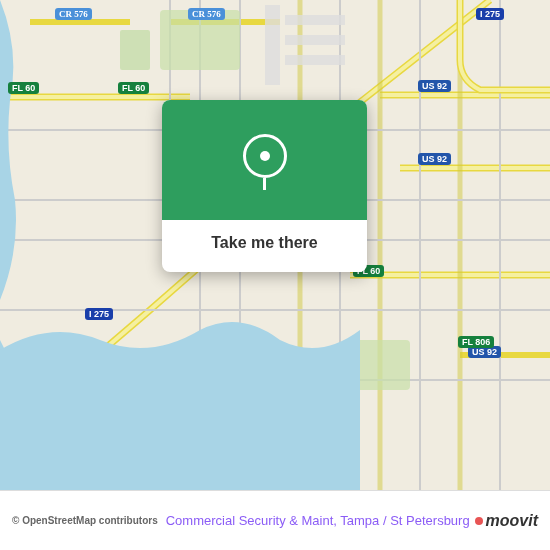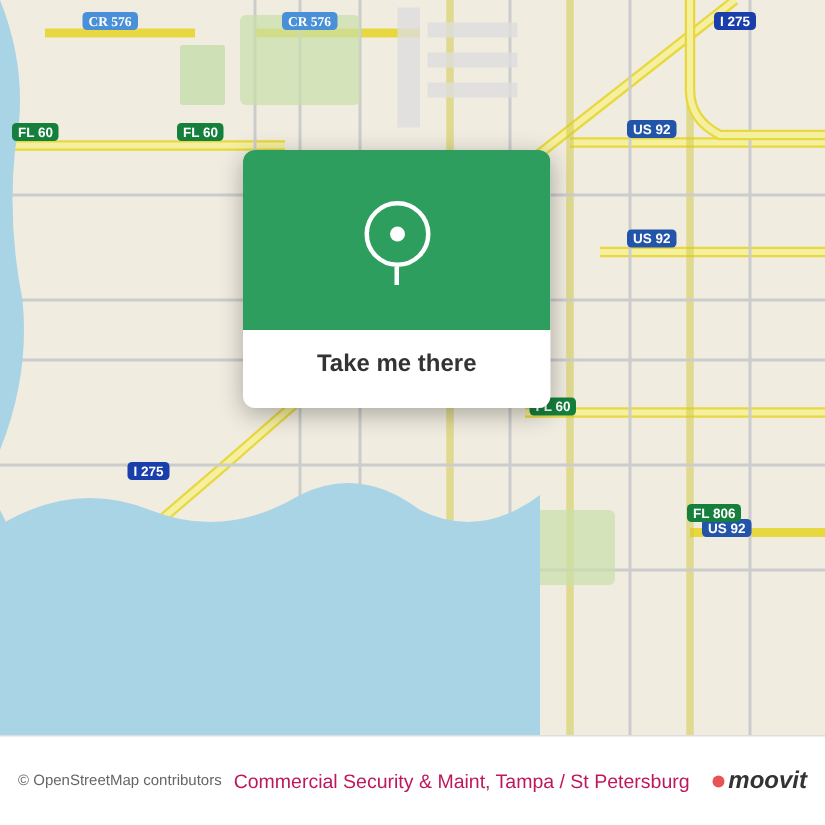--- a/index.html
+++ b/index.html
@@ -179,32 +179,33 @@
       display: flex;
       align-items: center;
       padding: 0 12px;
       z-index: 10;
     }
 
     #copyright-text {
       font-size: 10px;
       color: #666;
       flex-shrink: 0;
+      font-weight: bold;
     }
 
     #location-info {
       display: flex;
       align-items: center;
       margin-left: 8px;
       flex: 1;
     }
 
     #location-name {
       font-size: 13px;
-      color: #be185d;
+      color: #8b5cf6;
       font-weight: 500;
     }
 
     #moovit-logo {
       margin-left: auto;
       display: flex;
       align-items: center;
       gap: 3px;
     }
 

